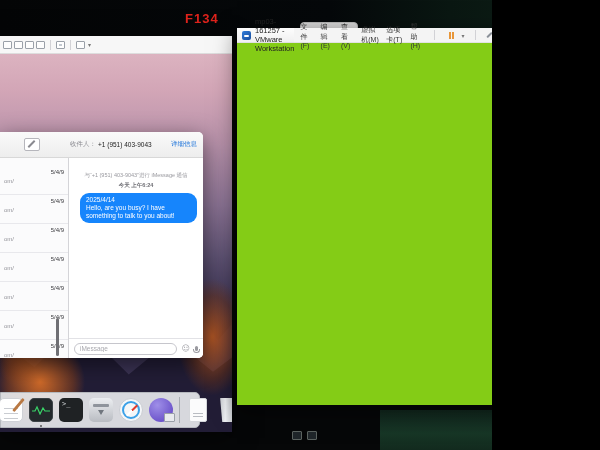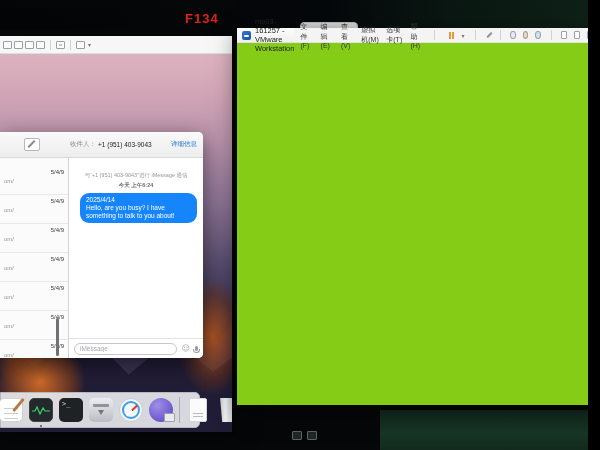--- a/index.html
+++ b/index.html
@@ -1,16 +1,16 @@
 <!DOCTYPE html>
 <html><head>
 <meta charset="utf-8">
 <style>
   html,body{margin:0;padding:0;background:#000;}
-  .screen{position:relative;width:588px;height:450px;overflow:hidden;background:#060708;
+  .screen{position:relative;width:492px;height:450px;overflow:hidden;background:#060708;
           font-family:"Liberation Sans","DejaVu Sans",sans-serif;text-decoration:underline;-webkit-font-smoothing:antialiased;}
   .abs{position:absolute;}
 
   
   .host-top{left:0;top:0;width:600px;height:30px;
     background:linear-gradient(90deg,#040506 0%,#05080a 55%,#0a1712 75%,#0e2218 100%);}
   .f134{left:185px;top:11px;color:#e0231c;font-size:13px;font-weight:bold;letter-spacing:1px;}
   .host-green{left:380px;top:410px;width:220px;height:40px;
     background:linear-gradient(180deg,#12291f,#173626 60%,#122a1e);}
   .host-glyphs{left:292px;top:431px;display:flex;gap:5px;}

